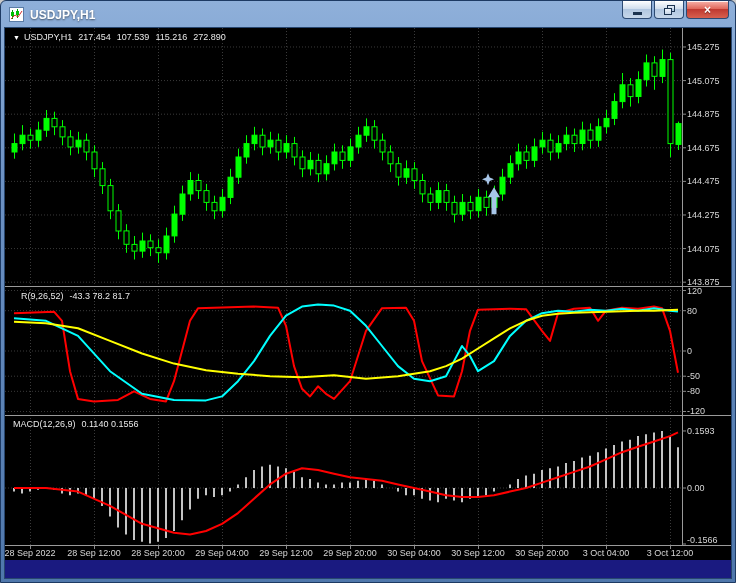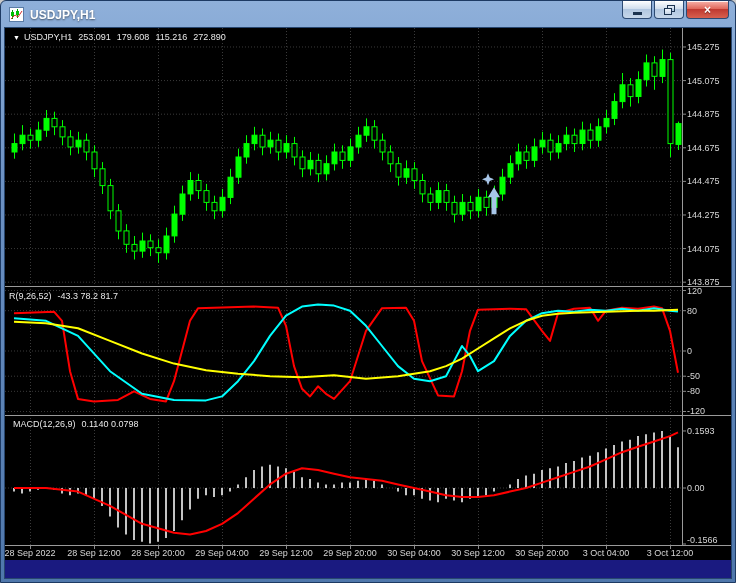--- a/index.html
+++ b/index.html
@@ -30,21 +30,21 @@
   .restore-glyph:after{content:"";position:absolute;left:0;top:3px;width:6px;height:5px;border:1px solid #1b3350;
     background:linear-gradient(#eef4fa,#c9d8ea);}
   .client{position:absolute;left:4px;right:4px;top:27px;bottom:4px;background:#000;
     box-shadow:0 0 0 1px #27466f;display:flex;flex-direction:column;}
   .chart-area{position:relative;width:726px;height:532px;flex:0 0 auto;}
   .mdi-strip{flex:1 1 auto;background:#1a1a80;}
   .overlay{position:absolute;font-size:9px;color:#e8e8e8;white-space:nowrap;line-height:11px;}
   .overlay .num{margin-left:6px;}
   .overlay .dd{font-size:7px;margin-right:4px;color:#ffffff;cursor:pointer;}
   .sym-line{left:8px;top:4px;}
-  .osc-line-label{left:4px;top:263px;}
+  .osc-line-label{left:16px;top:263px;}
   .macd-line-label{left:8px;top:391px;}
 </style>
 </head>
 <body>
 
 <div class="window">
   <div class="titlebar">
     <span class="app-icon">
       <svg width="15" height="15" viewBox="0 0 15 15">
         <rect x="0.5" y="0.5" width="14" height="14" fill="#ffffff" stroke="#5a7ca6"></rect>
@@ -429,26 +429,26 @@
             <line x1="345.5" y1="517.5" x2="345.5" y2="521"></line>
             <line x1="409.5" y1="517.5" x2="409.5" y2="521"></line>
             <line x1="473.5" y1="517.5" x2="473.5" y2="521"></line>
             <line x1="537.5" y1="517.5" x2="537.5" y2="521"></line>
             <line x1="601.5" y1="517.5" x2="601.5" y2="521"></line>
             <line x1="665.5" y1="517.5" x2="665.5" y2="521"></line>
           </g>
         </svg>
 
       <div class="overlay sym-line">
-        <span class="dd">▼</span><span>USDJPY,H1</span><span class="num">253.091</span><span class="num">179.608</span><span class="num">115.216</span><span class="num">272.890</span>
+        <span class="dd">▼</span><span>USDJPY,H1</span><span class="num">217.454</span><span class="num">107.539</span><span class="num">115.216</span><span class="num">272.890</span>
       </div>
 
       <div class="overlay osc-line-label">
         <span>R(9,26,52)</span><span class="num">-43.3 78.2 81.7</span>
       </div>
 
       <div class="overlay macd-line-label">
-        <span>MACD(12,26,9)</span><span class="num">0.1140 0.0798</span>
+        <span>MACD(12,26,9)</span><span class="num">0.1140 0.1556</span>
       </div>
     </div>
     <div class="mdi-strip"></div>
   </div>
 </div>
 
 </body></html>

